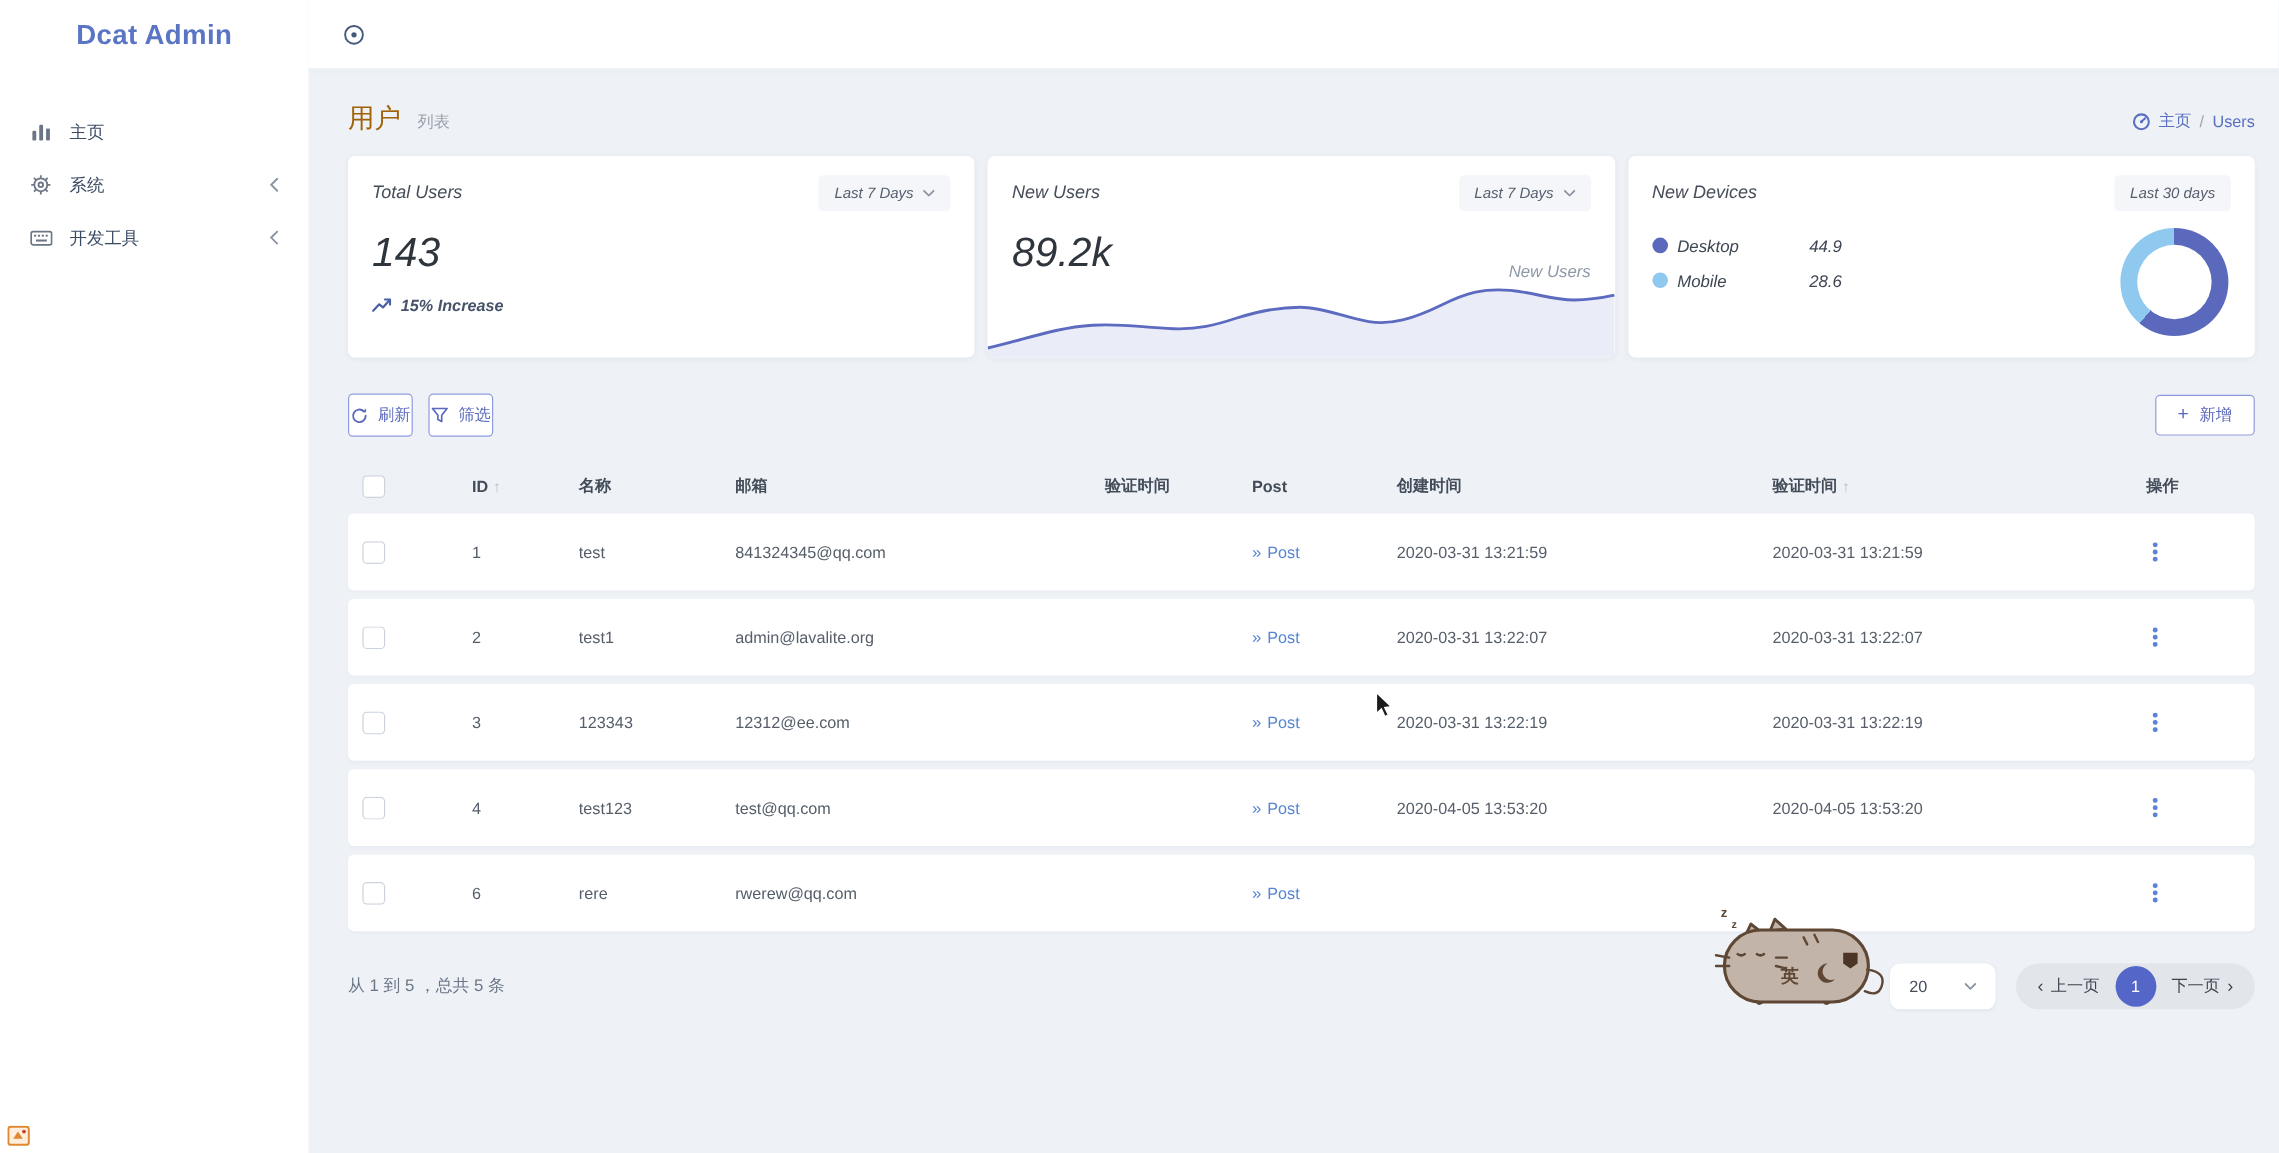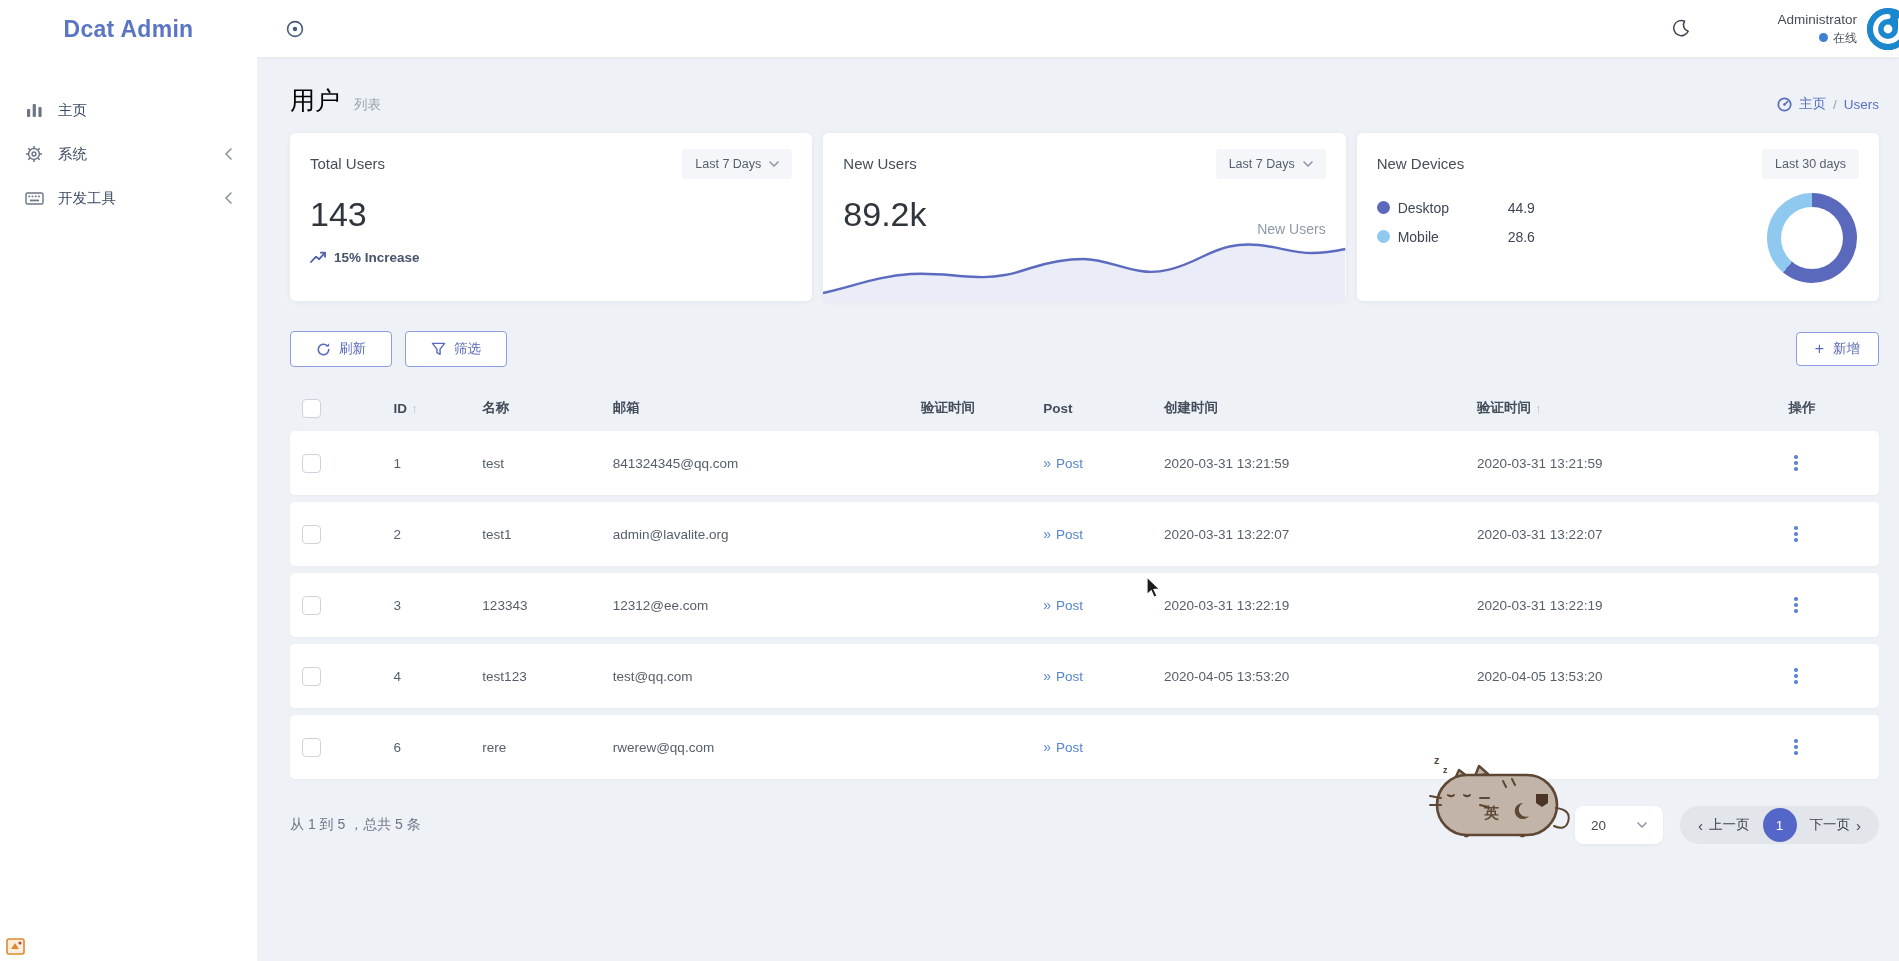--- a/index.html
+++ b/index.html
@@ -25,27 +25,27 @@
   .topbar-right { margin-left:auto; display:flex; align-items:center; }
   .moon-btn { cursor:pointer; display:flex; margin-right:86px; }
   .user-block { text-align:right; line-height:1.35; margin-right:10px; }
   .user-name { font-size:13.5px; color:#454d59; }
   .user-status { font-size:12px; color:#454d59; display:flex; align-items:center; justify-content:flex-end; gap:5px; }
   .status-dot { width:9px; height:9px; border-radius:50%; background:#3d7fd4; display:inline-block; }
   .avatar { width:42px; height:42px; border-radius:50%; background:#1b87cf; position:relative; margin-right:-10px; flex:0 0 auto; }
   
   .content { position:absolute; left:257px; top:58px; right:0; bottom:0; }
   .page-head { display:flex; align-items:flex-end; justify-content:space-between; padding:26px 20px 0 33px; }
-  .page-title { font-size:25px; color:#000000; }
+  .page-title { font-size:22px; color:#a16207; }
   .page-subtitle { font-size:13.5px; color:#99a1ad; margin-left:10px; }
   .breadcrumb { font-size:13.5px; color:#5a6fc0; display:flex; align-items:center; gap:7px; padding-bottom:4px; }
   .breadcrumb .sep { color:#9aa3b0; }
   .breadcrumb a { color:#5a6fc0; text-decoration:none; cursor:pointer; }
   
-  .cards-row { display:flex; gap:11px; margin:16px 20px 0 33px; }
+  .cards-row { display:flex; gap:11px; margin:16px 20px 0 33px;font-style:italic; }
   .card { flex:1; height:168px; background:#fff; border-radius:6px; box-shadow:0 1px 6px rgba(10,30,70,.05);
           padding:16px 20px; position:relative; overflow:hidden; }
   .card-head { display:flex; align-items:flex-start; justify-content:space-between; }
   .card-title { font-size:15px; color:#454d59; padding-top:6px; }
   .range-btn { background:#f4f6f9; border-radius:4px; padding:8px 13px; font-size:12.5px; color:#555e6d;
                display:flex; align-items:center; gap:8px; cursor:pointer; }
   .big-value { font-size:34px; color:#2f353d; margin-top:16px; }
   .trend-row { margin-top:16px; display:flex; align-items:center; gap:7px; font-size:13.5px; font-weight:bold; color:#47536b; }
   .series-label { position:absolute; right:20px; top:88px; font-size:14px; color:#8e99a8; }
   .spark { position:absolute; left:0; right:0; bottom:0; height:74px; width:100%; display:block; }
@@ -53,21 +53,21 @@
   .legend-row { display:flex; align-items:center; height:29px; font-size:14px; color:#3e4654; }
   .legend-dot { width:13px; height:13px; border-radius:50%; margin-right:8px; flex:0 0 auto; }
   .legend-label { width:110px; }
   .legend-value { }
   .donut { position:absolute; right:22px; top:60px; width:90px; height:90px; border-radius:50%;
            background:conic-gradient(#5b69bc 0deg 220deg,#8fc9f0 220deg 360deg); }
   .donut::after { content:""; position:absolute; inset:14px; background:#fff; border-radius:50%; }
   
   .toolbar { display:flex; align-items:center; margin:30px 20px 0 33px; }
   .btn-outline { border:1px solid #8f9ce0; color:#5b69bc; background:#fff; border-radius:4px; height:36px;
-                 padding:0 25px; font-size:13.5px; display:flex; align-items:center; gap:8px; cursor:pointer; }
+                 padding:0 1px; font-size:13.5px; display:flex; align-items:center; gap:8px; cursor:pointer; }
   .btn-outline + .btn-outline { margin-left:13px; }
   .toolbar .spacer { flex:1; }
   .btn-create { border:1px solid #8f9ce0; color:#5b69bc; background:#fff; border-radius:4px; height:34px;
                 padding:0 18px; font-size:13.5px; display:flex; align-items:center; gap:9px; cursor:pointer; }
   .plus-glyph { font-size:16px; line-height:1; }
   
   .table { margin:18px 20px 0 33px; }
   .trow { display:flex; align-items:center;text-align:center; }
   .thead { height:46px; font-size:13.5px; font-weight:600; color:#434c59; }
   .tbody-row { height:64px; background:#fff; border-radius:5px; margin-bottom:7px;
@@ -168,41 +168,20 @@
   </nav>
 </aside>
 
 <header class="topbar">
   <span class="toggle-btn">
     <svg width="20" height="20" viewBox="0 0 20 20">
         <circle cx="10" cy="10" r="7.4" fill="none" stroke="#44597c" stroke-width="1.6"></circle>
         <circle cx="10" cy="10" r="2.2" fill="#44597c"></circle>
       </svg>
   </span>
-  <div class="topbar-right">
-    <span class="moon-btn">
-      <svg width="21" height="21" viewBox="0 0 21 21">
-          <path d="M14.6 3.2a7.6 7.6 0 1 0 3.6 10.1A6.6 6.6 0 0 1 14.6 3.2z" fill="none" stroke="#3a4352" stroke-width="1.5" stroke-linejoin="round"></path>
-        </svg>
-    </span>
-    <div class="user-block">
-      <div class="user-name">Administrator</div>
-      <div class="user-status">
-        <span class="status-dot"></span>
-        <span>在线</span>
-      </div>
-    </div>
-    <div class="avatar">
-      <svg width="42" height="42" viewBox="0 0 42 42">
-          <circle cx="21" cy="21" r="21" fill="#1b87cf"></circle>
-          <path d="M21 8.5a12.5 12.5 0 1 0 12.5 12.5V12" fill="none" stroke="#fff" stroke-width="5" stroke-linecap="round"></path>
-          <circle cx="21" cy="21" r="4.4" fill="#fff"></circle>
-        </svg>
-    </div>
-  </div>
 </header>
 
 <main class="content">
 
   <div class="page-head">
     <div>
       <span class="page-title">用户</span>
       <span class="page-subtitle">列表</span>
     </div>
     <div class="breadcrumb">

